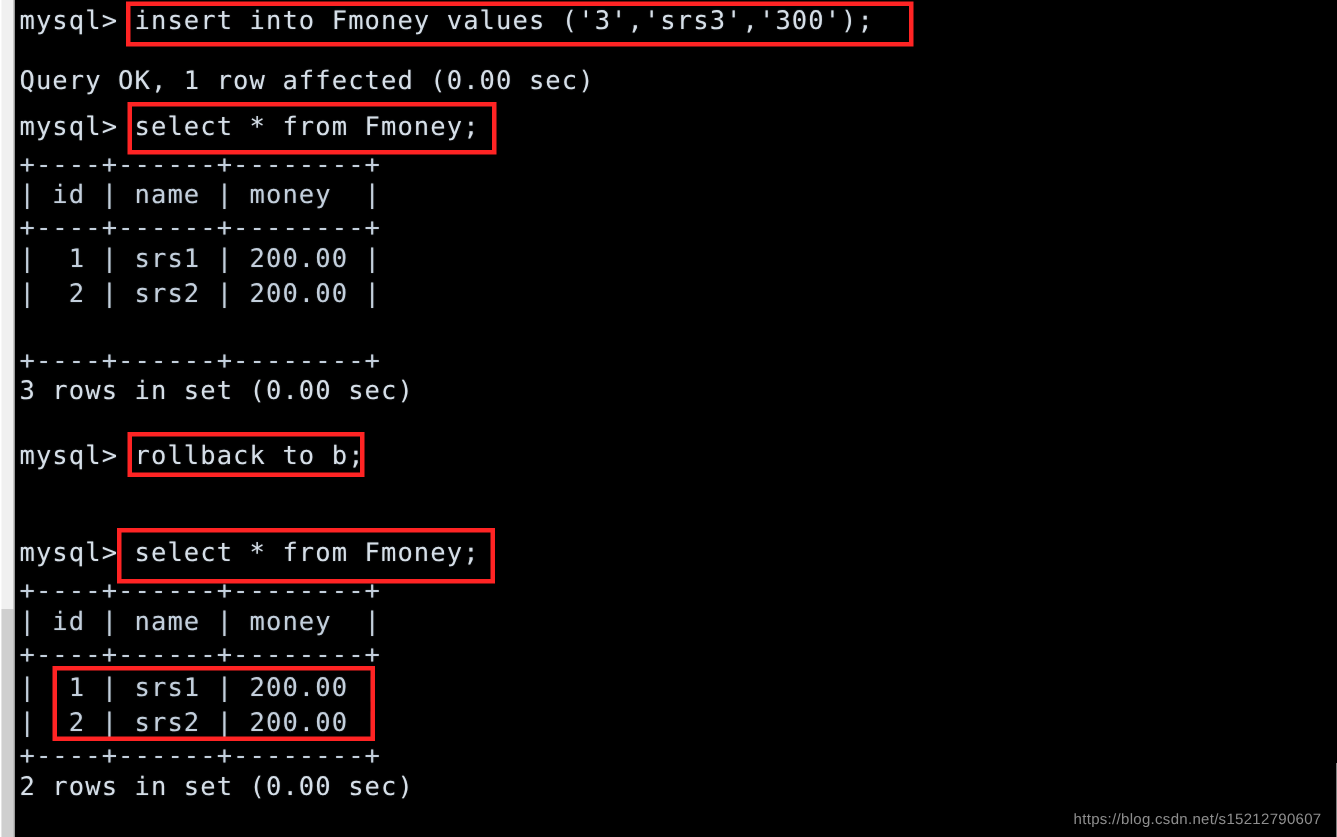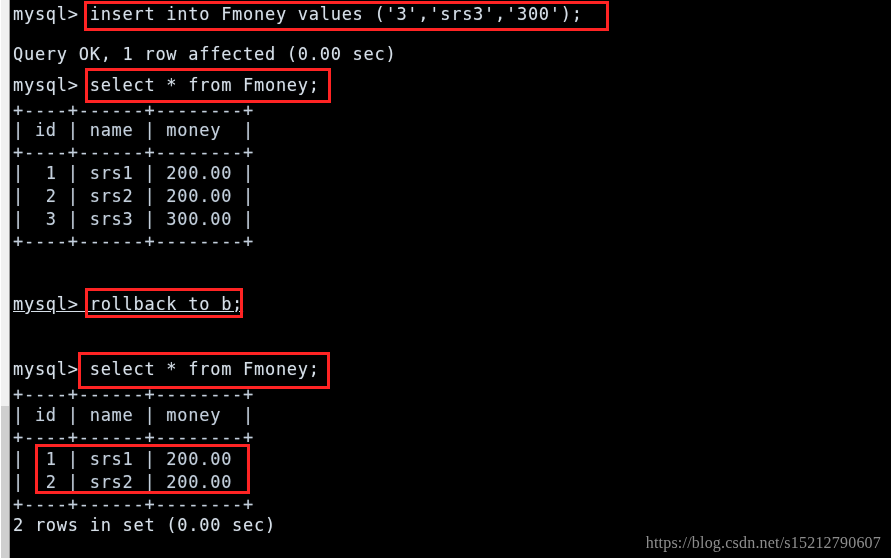--- a/index.html
+++ b/index.html
@@ -76,22 +76,22 @@
     border: 3px solid #ff2424;
     background: transparent;
     pointer-events: none;
   }
 
   
   #watermark {
     position: absolute;
     right: 10px;
     bottom: 6px;
-    font-family: Liberation Serif, serif;
-    font-size: 16px;
+    font-family: Liberation Sans, sans-serif;
+    font-size: 10px;
     color: #8e8e8e;
     letter-spacing: 0.2px;
     white-space: pre;
   }
 </style>
 </head>
 <body>
 
 <div id="screen">
 
@@ -104,24 +104,24 @@
   <div id="terminal">
       <div class="line" style="top: 2px;">mysql&gt; insert into Fmoney values ('3','srs3','300');</div>
       <div class="line" style="top: 42px;">Query OK, 1 row affected (0.00 sec)</div>
       <div class="line blank" style="top: 52px;"></div>
       <div class="line" style="top: 73px;">mysql&gt; select * from Fmoney;</div>
       <div class="line bordered" style="top: 98px;">+----+------+--------+</div>
       <div class="line bordered" style="top: 118px;">| id | name | money  |</div>
       <div class="line bordered" style="top: 140px;">+----+------+--------+</div>
       <div class="line bordered" style="top: 161px;">|  1 | srs1 | 200.00 |</div>
       <div class="line bordered" style="top: 184px;">|  2 | srs2 | 200.00 |</div>
-      <div class="line bordered" style="top: 207px;">|  3 | srs3 | 300.00 |</div>
       <div class="line bordered" style="top: 229px;">+----+------+--------+</div>
+      <div class="line" style="top: 249px;">3 rows in set (0.00 sec)</div>
       <div class="line blank" style="top: 273px;"></div>
-      <div class="line" style="top: 292px; text-decoration: underline;">mysql&gt; rollback to b;</div>
+      <div class="line" style="top: 292px;">mysql&gt; rollback to b;</div>
       <div class="line blank" style="top: 340px;"></div>
       <div class="line" style="top: 357px;">mysql&gt; select * from Fmoney;</div>
       <div class="line bordered" style="top: 382px;">+----+------+--------+</div>
       <div class="line bordered" style="top: 403px;">| id | name | money  |</div>
       <div class="line bordered" style="top: 425px;">+----+------+--------+</div>
       <div class="line bordered" style="top: 447px;">|  1 | srs1 | 200.00 |</div>
       <div class="line bordered" style="top: 470px;">|  2 | srs2 | 200.00 |</div>
       <div class="line bordered" style="top: 492px;">+----+------+--------+</div>
       <div class="line" style="top: 513px;">2 rows in set (0.00 sec)</div>
     </div>

